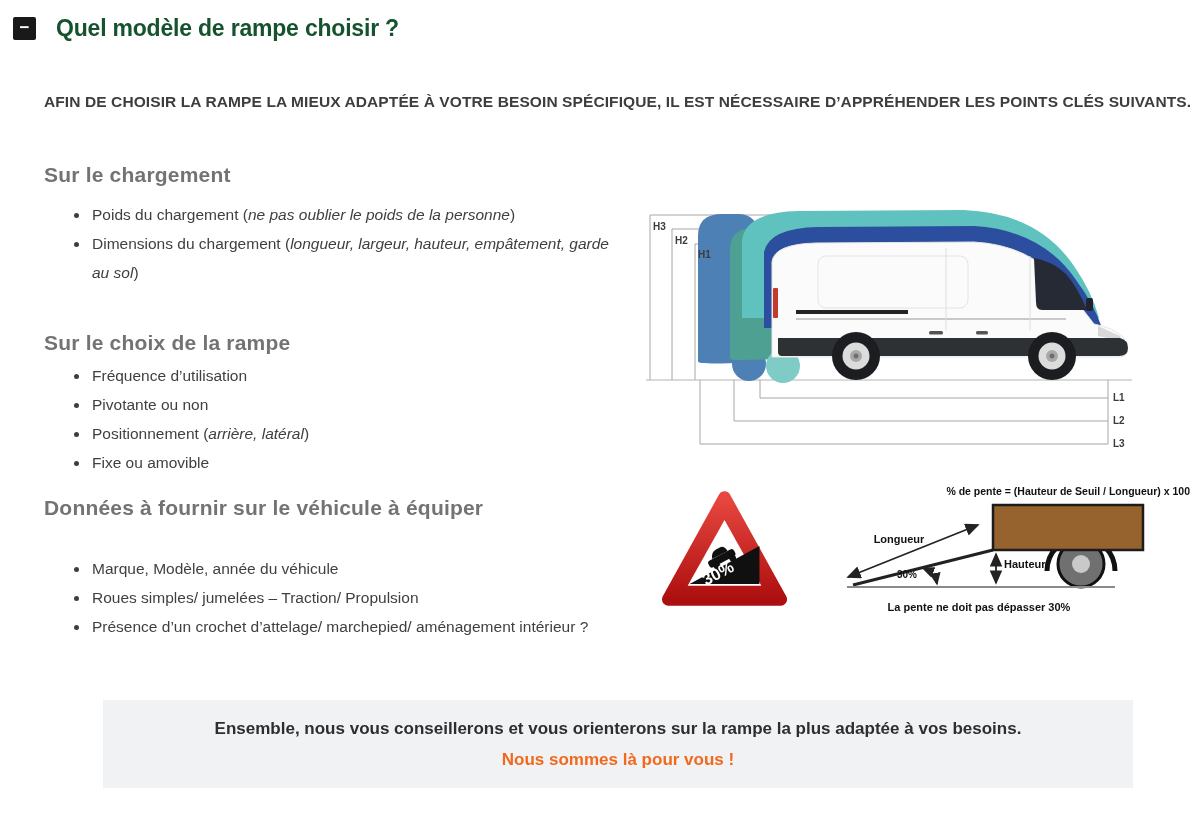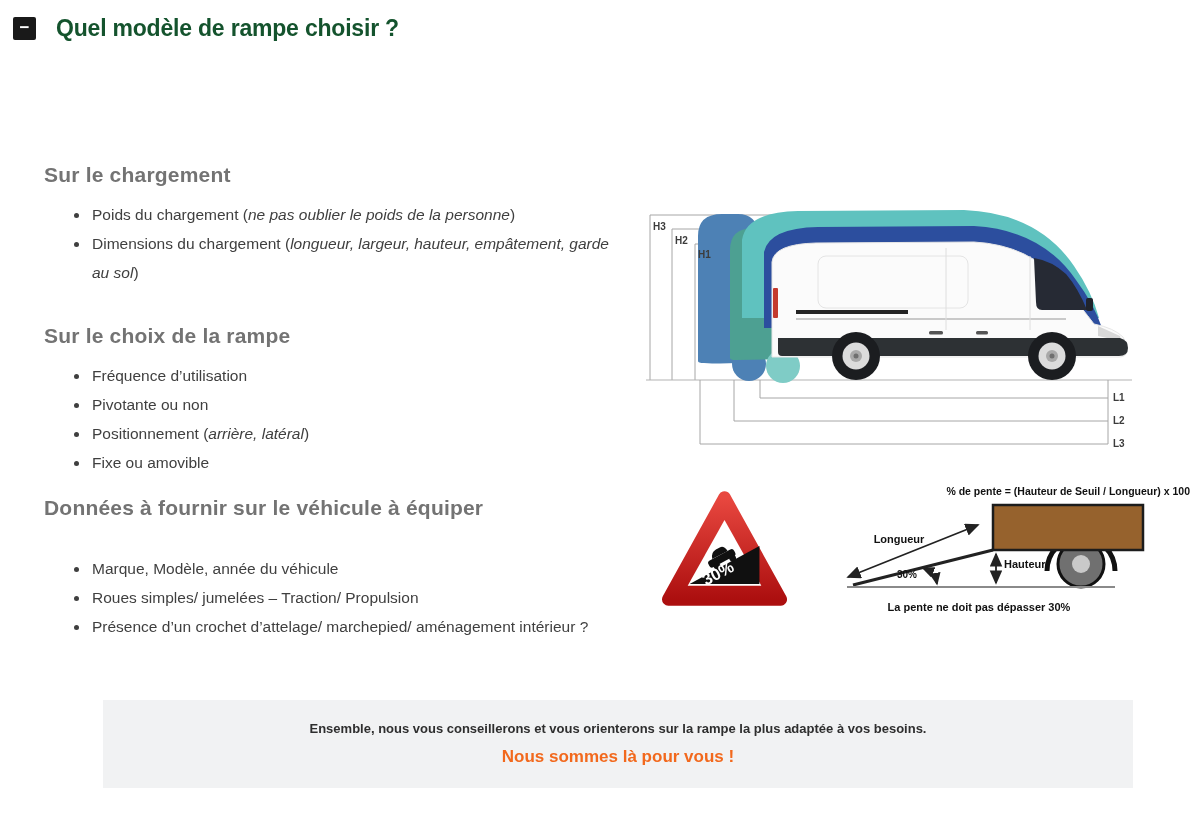--- a/index.html
+++ b/index.html
@@ -52,43 +52,44 @@
   
   .fig { position: absolute; }
   .dimlabel { font-size: 10px; font-weight: bold; fill: #3c3c3c; }
   
   .cta {
     position: absolute; left: 103px; top: 700px; width: 1030px; height: 88px;
     background: #f1f2f3;
     display: flex; flex-direction: column; align-items: center; justify-content: center;
     gap: 11px; text-align: center;
   }
-  .cta .l1 { font-size: 13px; font-weight: 700; color: #2e2e2e; }
+  .cta .l1 { font-size: 17px; font-weight: 700; color: #2e2e2e; }
   .cta .l2 { font-size: 17px; font-weight: 700; color: #f2691d; }
 </style>
 </head>
 <body>
 
 <div class="page">
 
   <div class="hdr">
     <button class="toggle">
       <span>−</span>
     </button>
     <div class="title">Quel modèle de rampe choisir ?</div>
   </div>
 
+  <p class="intro">AFIN DE CHOISIR LA RAMPE LA MIEUX ADAPTÉE À VOTRE BESOIN SPÉCIFIQUE, IL EST NÉCESSAIRE D’APPRÉHENDER LES POINTS CLÉS SUIVANTS.</p>
 
   <h3 class="sec-h" style="top:164px">Sur le chargement</h3>
   <ul class="blist" style="top:200px">
     <li><span>Poids du chargement (</span><em>ne pas oublier le poids de la personne</em><span>)</span></li>
     <li><span>Dimensions du chargement (</span><em>longueur, largeur, hauteur, empâtement, garde au sol</em><span>)</span></li>
   </ul>
 
-  <h3 class="sec-h" style="top:325px">Sur le choix de la rampe</h3>
+  <h3 class="sec-h" style="top:332px">Sur le choix de la rampe</h3>
   <ul class="blist" style="top:361px">
     <li><span>Fréquence d’utilisation</span></li>
     <li><span>Pivotante ou non</span></li>
     <li><span>Positionnement (</span><em>arrière, latéral</em><span>)</span></li>
     <li><span>Fixe ou amovible</span></li>
   </ul>
 
   <h3 class="sec-h" style="top:497px">Données à fournir sur le véhicule à équiper</h3>
   <ul class="blist" style="top:554px">
     <li><span>Marque, Modèle, année du véhicule</span></li>

